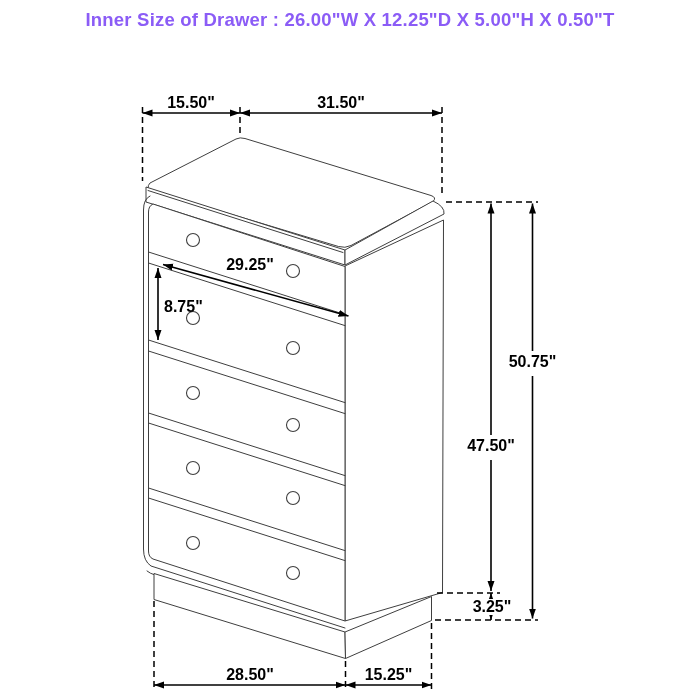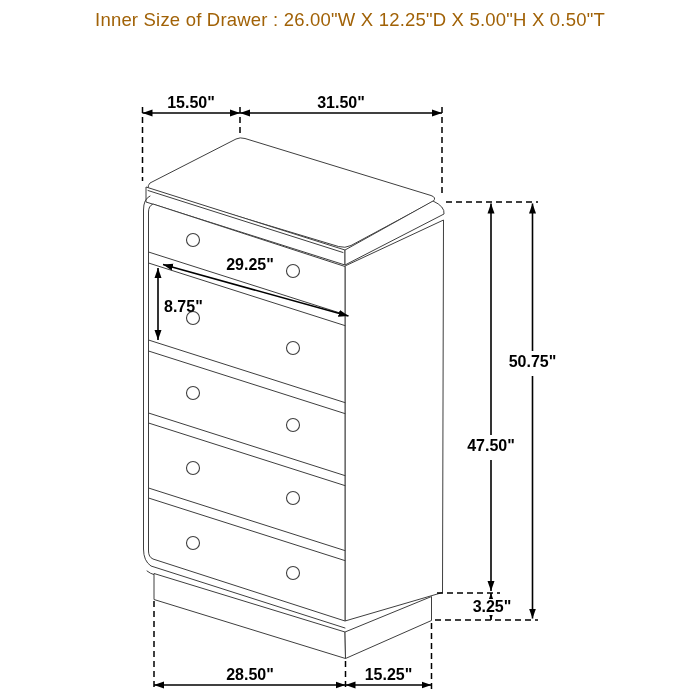--- a/index.html
+++ b/index.html
@@ -1,19 +1,19 @@
 <!DOCTYPE html>
 <html><head>
 <meta charset="utf-8">
 <style>
   html,body{margin:0;padding:0;background:#fff;}
   body{width:700px;height:700px;font-family:"Liberation Sans",sans-serif;}
   .page{position:relative;width:700px;height:700px;background:#fff;overflow:hidden;}
   .title{position:absolute;top:9px;left:0;right:0;text-align:center;
-         font-weight:normal;font-size:18.5px;color:#a16207;letter-spacing:.2px;}
+         font-weight:bold;font-size:18.5px;color:#8b5cf6;letter-spacing:.2px;}
   svg{position:absolute;left:0;top:0;}
   .fl{fill:#fff;stroke:#3f3f3f;stroke-width:1;stroke-linejoin:round;}
   .ln{fill:none;stroke:#3f3f3f;stroke-width:1;stroke-linecap:round;}
   .knob{fill:#fff;stroke:#3f3f3f;stroke-width:1.1;}
   .dim{stroke:#000;stroke-width:1.6;fill:none;}
   .dsh{stroke:#000;stroke-width:1.5;fill:none;stroke-dasharray:6,4;}
   .lbl{font-weight:bold;font-size:16px;fill:#000;text-anchor:middle;}
   .lbl.start{text-anchor:start;}
 </style>
 </head>

